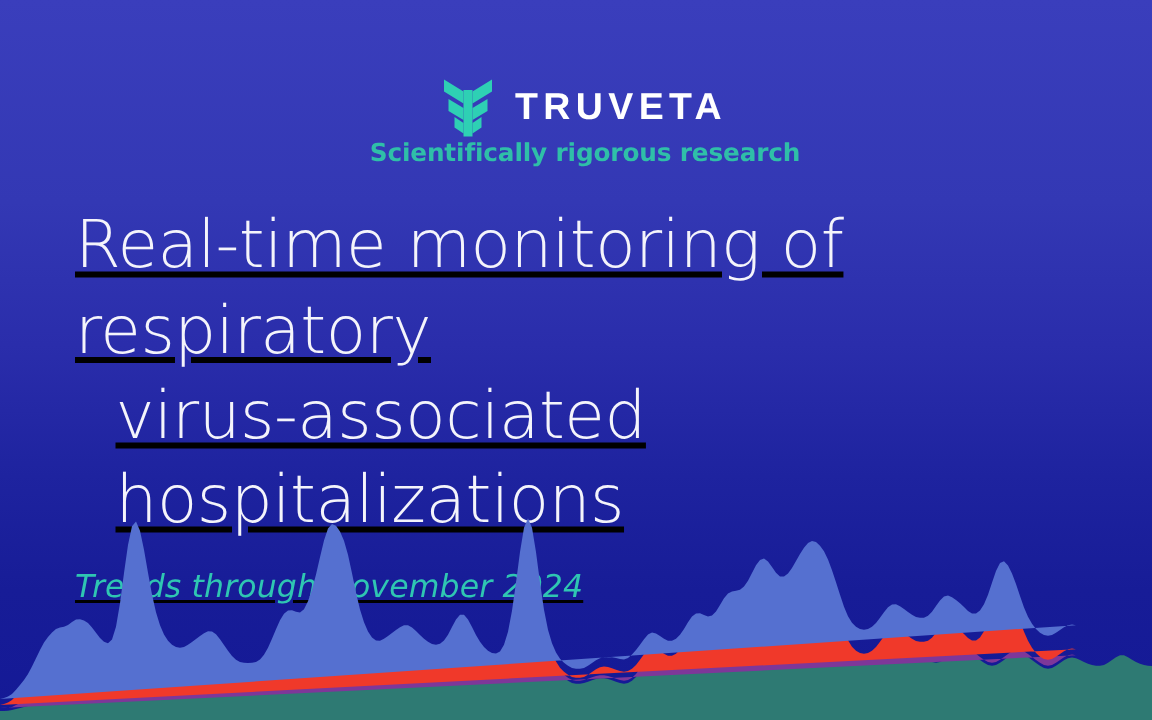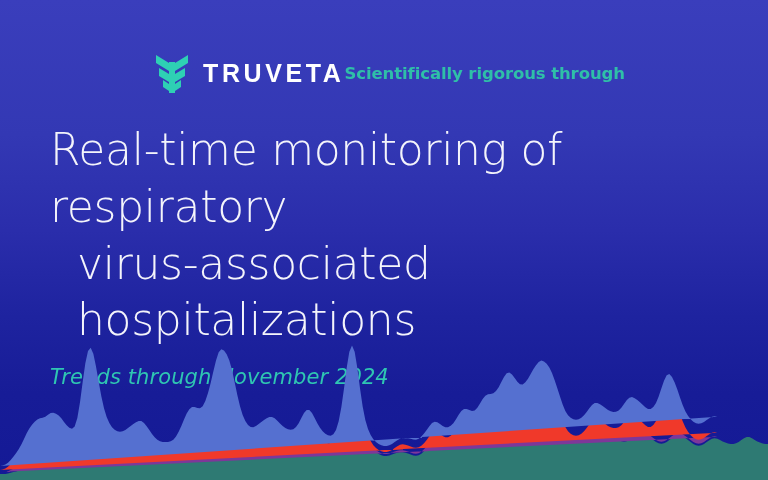--- a/index.html
+++ b/index.html
@@ -16,21 +16,21 @@
     width:768px; height:480px;
     background:linear-gradient(180deg,#3A3EBC 0%, #3338B4 28%, #2A2DAB 48%, #1E239F 66%, #171C97 82%, #141996 100%);
     overflow:hidden;
   }
 
   
   .header{
     position:absolute;
     top:50px; left:48px; right:36px;
     height:46px;
-    display:flex; align-items:center; justify-content:center;
+    display:flex; align-items:center; justify-content:space-between;flex-direction:column;
   }
 
   .logo-lockup{ display:flex; align-items:center; gap:14px; }
   .logo-mark{ width:34px; height:42px; display:block; }
   .logo-word{
     color:#FFFFFF;
     font-size:25px;
     font-weight:600;
     letter-spacing:3.6px;
     line-height:1;
@@ -42,21 +42,21 @@
     font-size:16.5px;
     font-weight:700;
     letter-spacing:-0.1px;
     font-family:"DejaVu Sans", sans-serif;
     white-space:nowrap;
   }
 
   
   .title-block{
     position:absolute;
-    top:122px; left:50px; right:40px;
+    top:136px; left:50px; right:40px;text-decoration:underline;
   }
   .headline{
     color:#F4F4FB;
     font-size:44px;
     font-weight:300;
     line-height:1.29;
     letter-spacing:-0.3px;
     font-family:"DejaVu Sans", sans-serif;
   }
   .headline .l2{ display:block;margin-left:27px; }
@@ -95,21 +95,21 @@
             <path d="M30 16 L30 24 L20 30 L20 22 Z"></path>
             <path d="M8 28 L8 35 L14 39 L14 32 Z"></path>
             <path d="M26 28 L26 35 L20 39 L20 32 Z"></path>
             <rect x="14" y="10" width="6" height="31"></rect>
           </g>
         </svg>
       </span>
       <span class="logo-word">TRUVETA</span>
     </div>
 
-    <div class="tagline">Scientifically rigorous through</div>
+    <div class="tagline">Scientifically rigorous research</div>
   </div>
 
   <div class="title-block">
     <h1 class="headline">
       <span class="l1">Real-time monitoring of respiratory</span>
       <span class="l2">virus-associated hospitalizations</span>
     </h1>
     <div class="subtitle">Trends through November 2024</div>
   </div>
 

